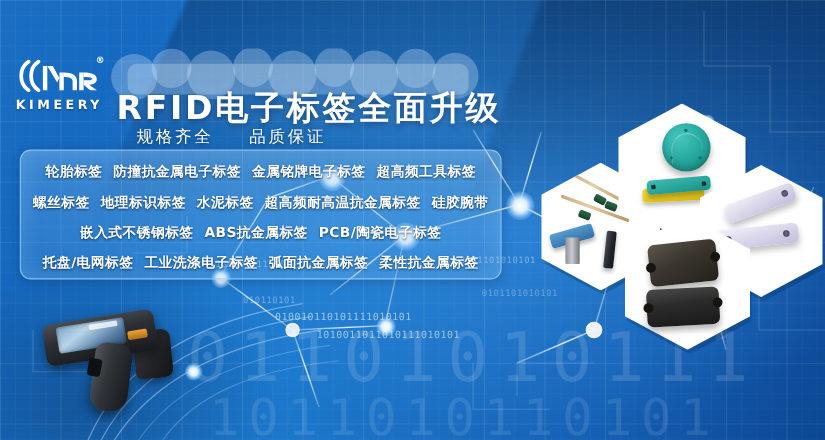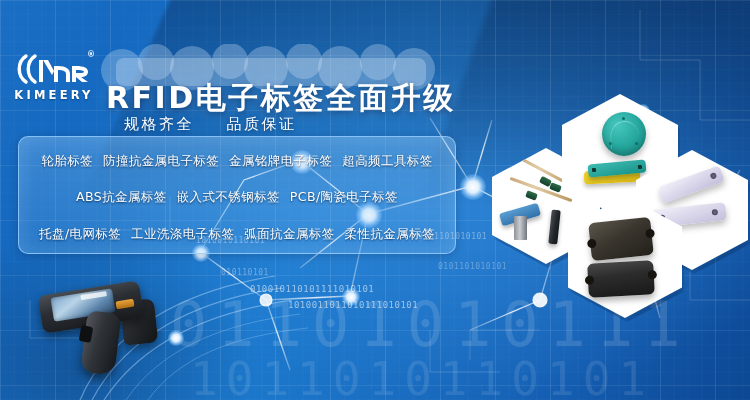--- a/index.html
+++ b/index.html
@@ -172,21 +172,21 @@
     display:flex;
     flex-direction:column;
     justify-content:space-around;
   }
   .tag-row {
     display:flex;
     justify-content:center;
     align-items:center;
     white-space:nowrap;
     font-size:12.5px;
-    font-weight:400;
+    font-weight:700;
     color:#ffffff;
     letter-spacing:.4px;
     text-shadow:0 1px 2px rgba(0,25,60,.75);
     height:25px;
   }
   .tag-row .item { margin:0 5px; }
 
   
   .hex {
     position:absolute;
@@ -494,22 +494,29 @@
   </div>
 
   <div id="tag-panel">
     <div class="tag-row">
       <span class="item">轮胎标签</span>
       <span class="item">防撞抗金属电子标签</span>
       <span class="item">金属铭牌电子标签</span>
       <span class="item">超高频工具标签</span>
     </div>
     <div class="tag-row">
+      <span class="item">螺丝标签</span>
+      <span class="item">地理标识标签</span>
+      <span class="item">水泥标签</span>
+      <span class="item">超高频耐高温抗金属标签</span>
+      <span class="item">硅胶腕带</span>
+    </div>
+    <div class="tag-row">
+      <span class="item">嵌入式不锈钢标签</span>
       <span class="item">ABS抗金属标签</span>
-      <span class="item">嵌入式不锈钢标签</span>
       <span class="item">PCB/陶瓷电子标签</span>
     </div>
     <div class="tag-row">
       <span class="item">托盘/电网标签</span>
       <span class="item">工业洗涤电子标签</span>
       <span class="item">弧面抗金属标签</span>
       <span class="item">柔性抗金属标签</span>
     </div>
   </div>
 

